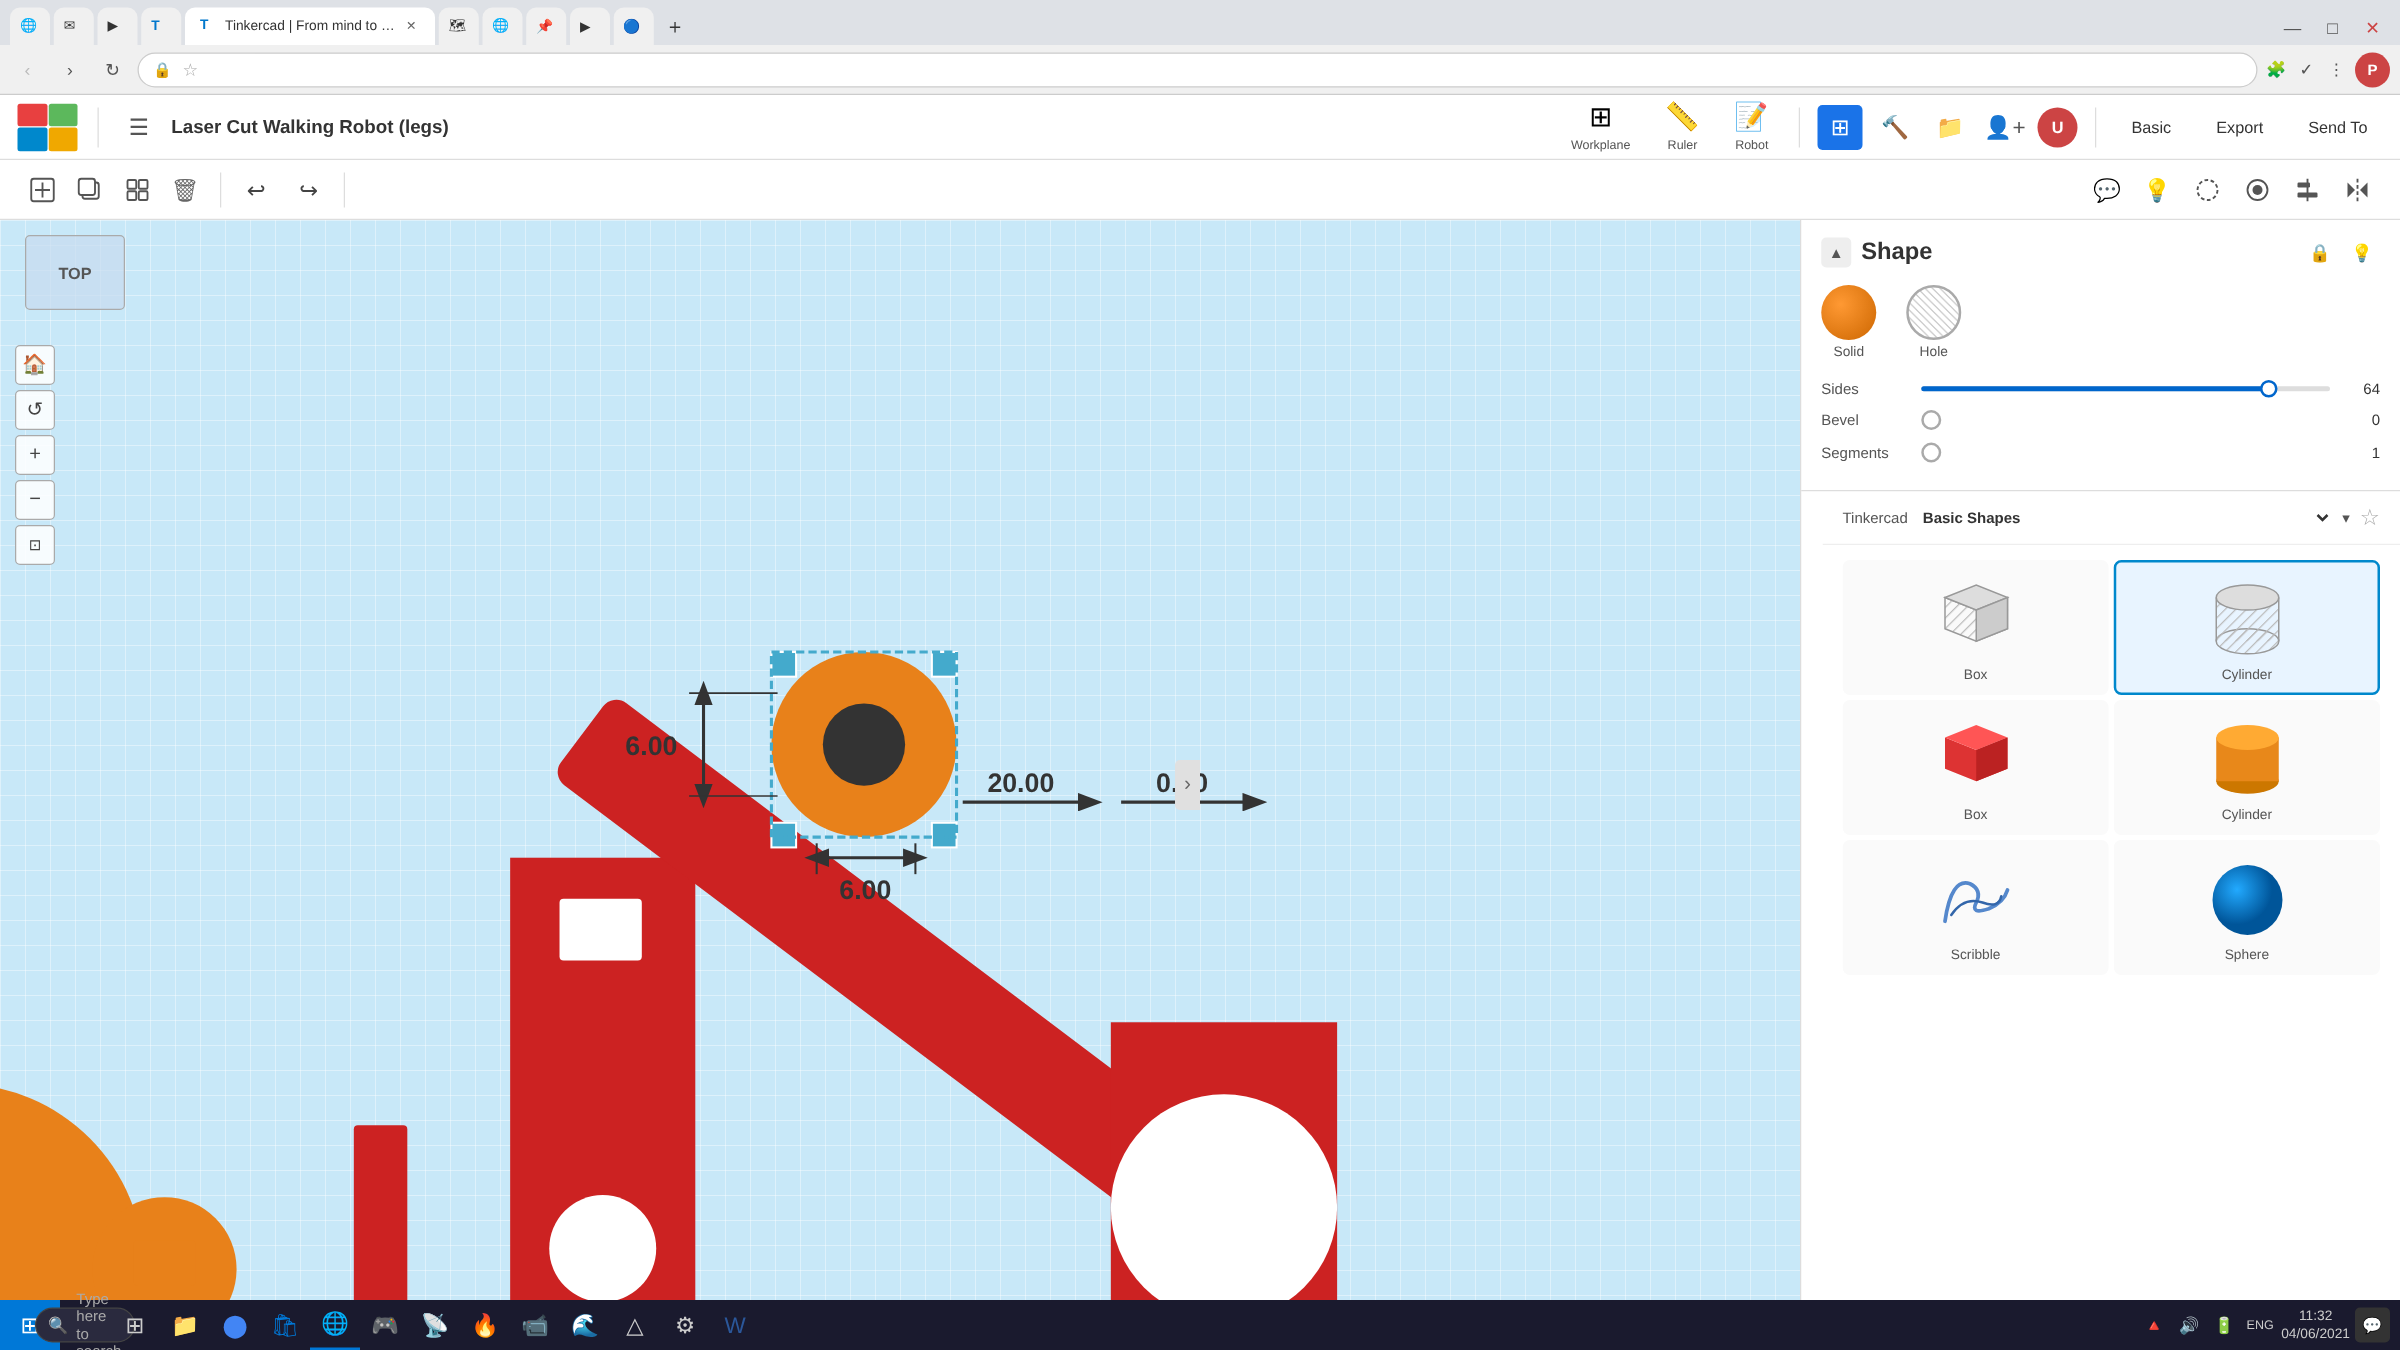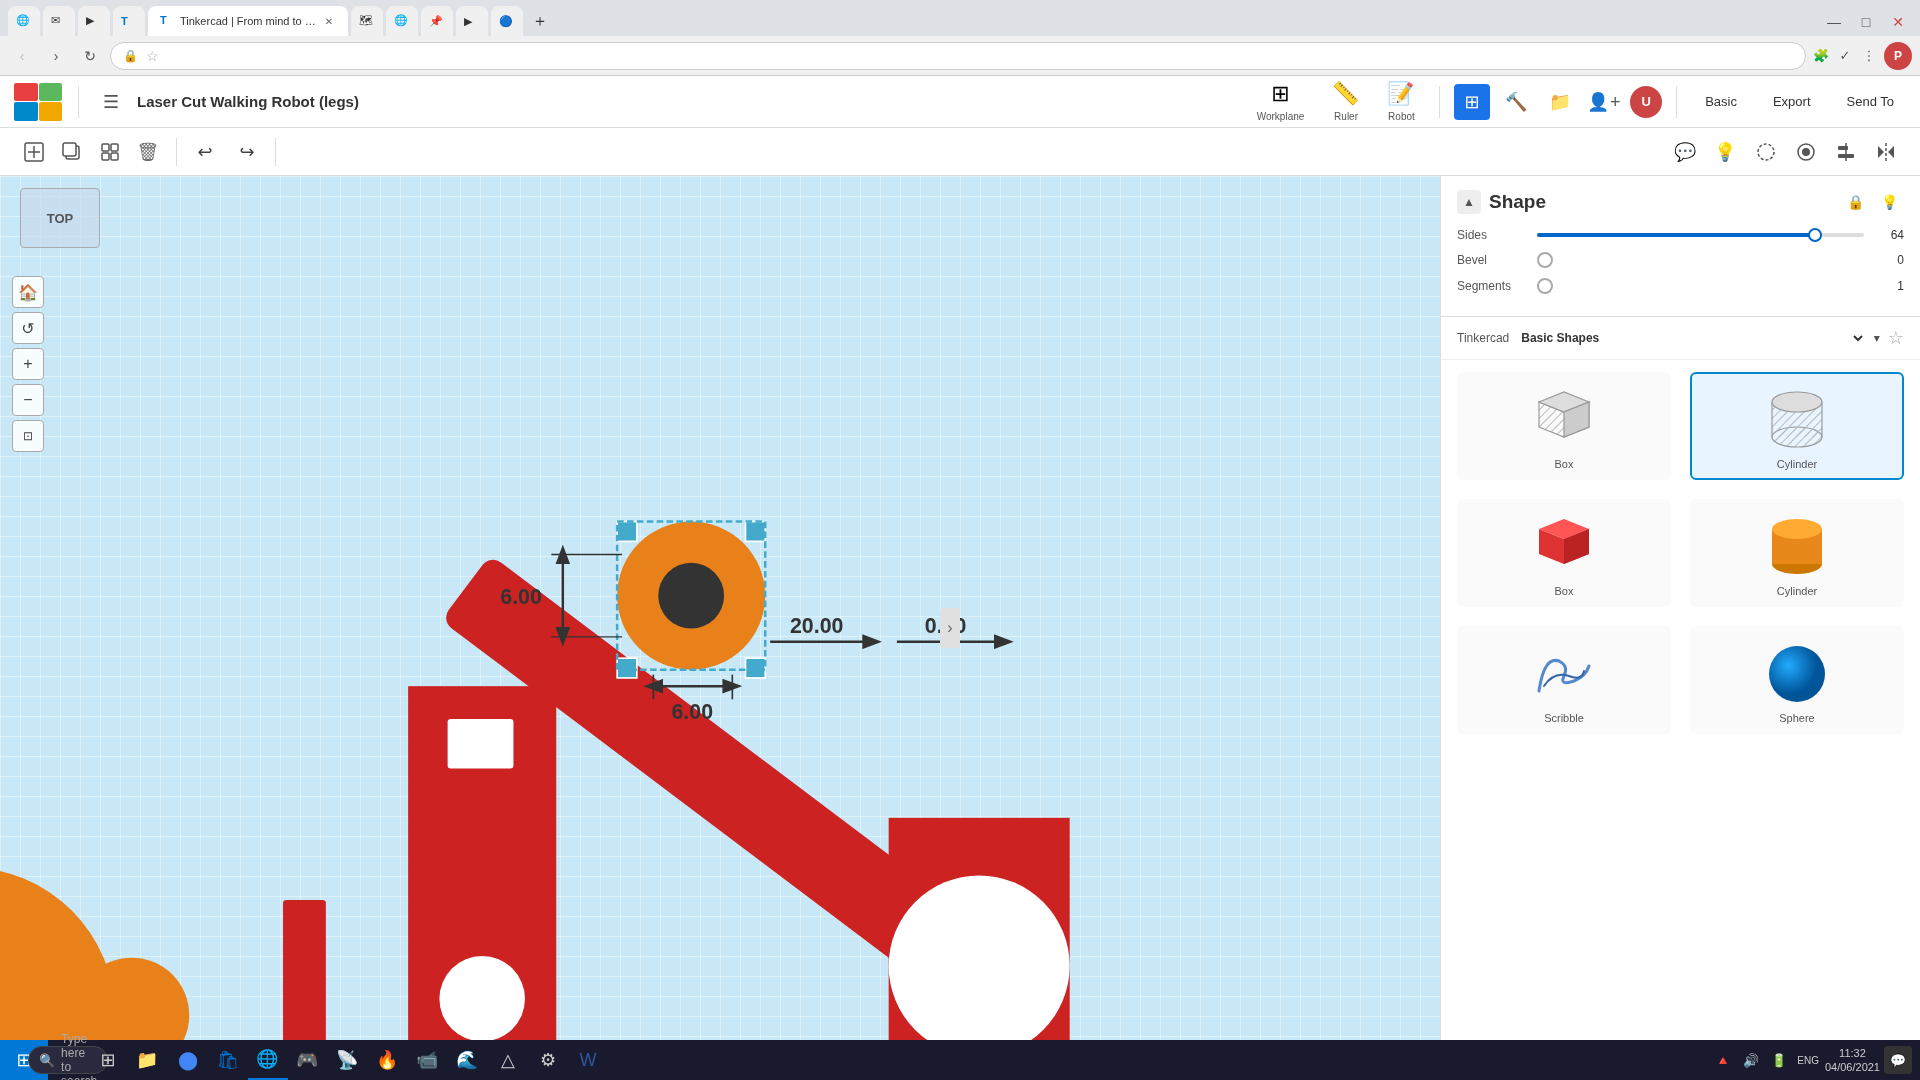--- a/index.html
+++ b/index.html
@@ -86,27 +86,27 @@
     .shape-type-label { font-size: 11px; color: #555; }
 
     .shape-prop-row { display: flex; align-items: center; margin-bottom: 10px; }
     .shape-prop-label { width: 80px; font-size: 12px; color: #555; }
     .shape-prop-slider { flex: 1; height: 4px; background: #ddd; border-radius: 2px; position: relative; cursor: pointer; }
     .shape-prop-track { height: 4px; background: #0066cc; border-radius: 2px; }
     .shape-prop-thumb { width: 14px; height: 14px; background: #fff; border: 2px solid #0066cc; border-radius: 50%; position: absolute; top: -5px; cursor: pointer; }
     .shape-prop-value { width: 32px; text-align: right; font-size: 12px; color: #333; margin-left: 8px; }
 
     
-    #shapes-library { flex: 1; overflow-y: auto; }
+    #shapes-library { flex: 1; overflow-y: auto; margin-left: 17px; }
     #shapes-library-header { display: flex; align-items: center; padding: 10px 16px; gap: 8px; border-bottom: 1px solid #eee; flex-shrink: 0; }
     #shapes-library-title { font-size: 12px; color: #555; }
     #shapes-library-select { flex: 1; font-size: 12px; border: none; background: none; color: #333; font-weight: bold; cursor: pointer; }
     .library-expand-btn { font-size: 12px; color: #555; cursor: pointer; }
 
-    #shapes-grid { display: grid; grid-template-columns: 1fr 1fr; gap: 19px; padding: 12px 16px; }
+    #shapes-grid { display: grid; grid-template-columns: 1fr 1fr; gap: 4px; padding: 12px 16px; }
     .shape-item { border: 2px solid transparent; border-radius: 6px; padding: 8px; display: flex; flex-direction: column; align-items: center; gap: 6px; cursor: pointer; background: #fafafa; }
     .shape-item.selected { border-color: #0088cc; background: #e8f4ff; }
     .shape-item-label { font-size: 11px; color: #555; text-align: center; }
     .tinkercad-nav-item { display: flex; flex-direction: column; align-items: center; gap: 4px; padding: 4px 10px; cursor: pointer; border-radius: 4px; }
 
     
     #taskbar { position: absolute; bottom: 0; left: 0; width: 1920px; height: 40px; background: #1a1a2e; display: flex; align-items: center; z-index: 100; }
     #taskbar-start { width: 48px; height: 40px; background: #0078d7; display: flex; align-items: center; justify-content: center; cursor: pointer; font-size: 18px; color: #fff; }
     #taskbar-search { height: 28px; width: 220px; background: #2a2a3e; border: 1px solid #444; border-radius: 14px; margin: 0 6px; display: flex; align-items: center; padding: 0 10px; gap: 6px; }
     #taskbar-search-icon { color: #aaa; font-size: 13px; }
@@ -409,20 +409,30 @@
       <div id="shape-panel">
         <div id="shape-panel-header">
           <div class="shape-panel-arrow">▲</div>
           <span id="shape-panel-title">Shape</span>
           <div style="margin-left:auto;display:flex;gap:6px;">
             <button class="panel-header-btn">🔒</button>
             <button class="panel-header-btn">💡</button>
           </div>
         </div>
 
+        <div id="shape-type-row">
+          <div class="shape-type-option">
+            <div class="shape-type-circle solid"></div>
+            <span class="shape-type-label">Solid</span>
+          </div>
+          <div class="shape-type-option">
+            <div class="shape-type-circle hole"></div>
+            <span class="shape-type-label">Hole</span>
+          </div>
+        </div>
 
         <div class="shape-prop-row">
           <span class="shape-prop-label">Sides</span>
           <div class="shape-prop-slider">
             <div class="shape-prop-track" style="width:85%;"></div>
             <div class="shape-prop-thumb" style="left:calc(85% - 7px);"></div>
           </div>
           <span class="shape-prop-value">64</span>
         </div>
 

